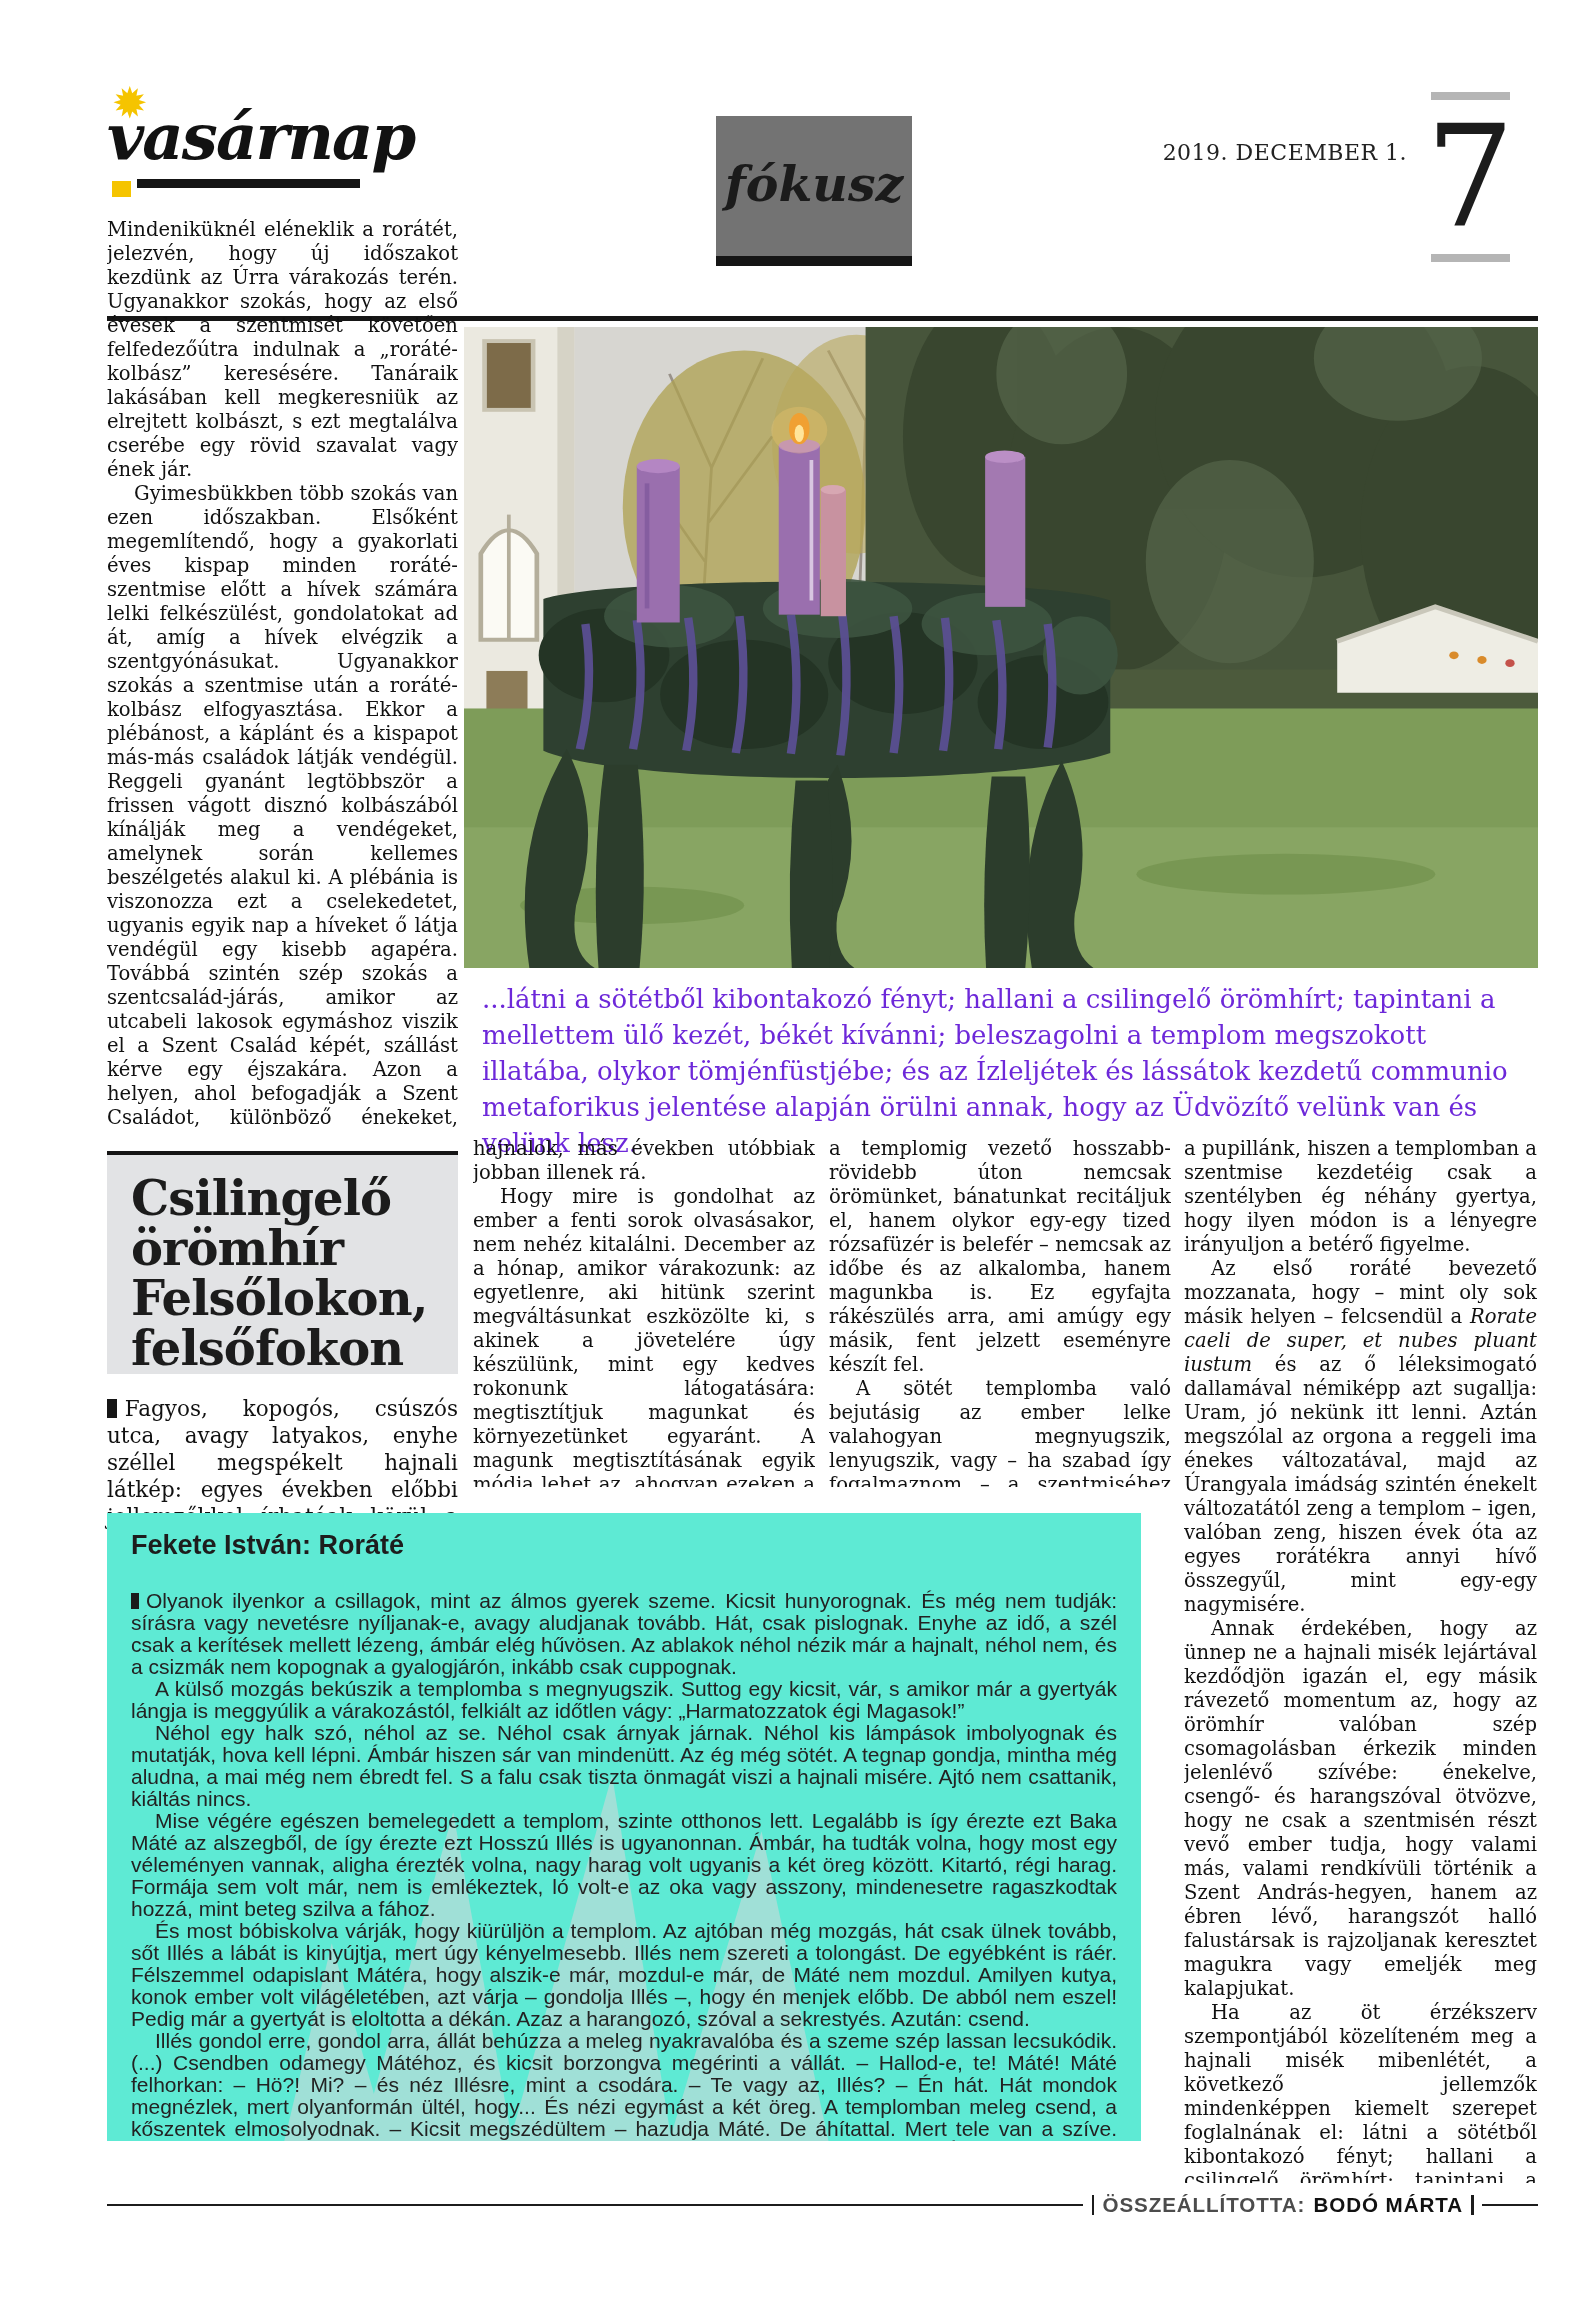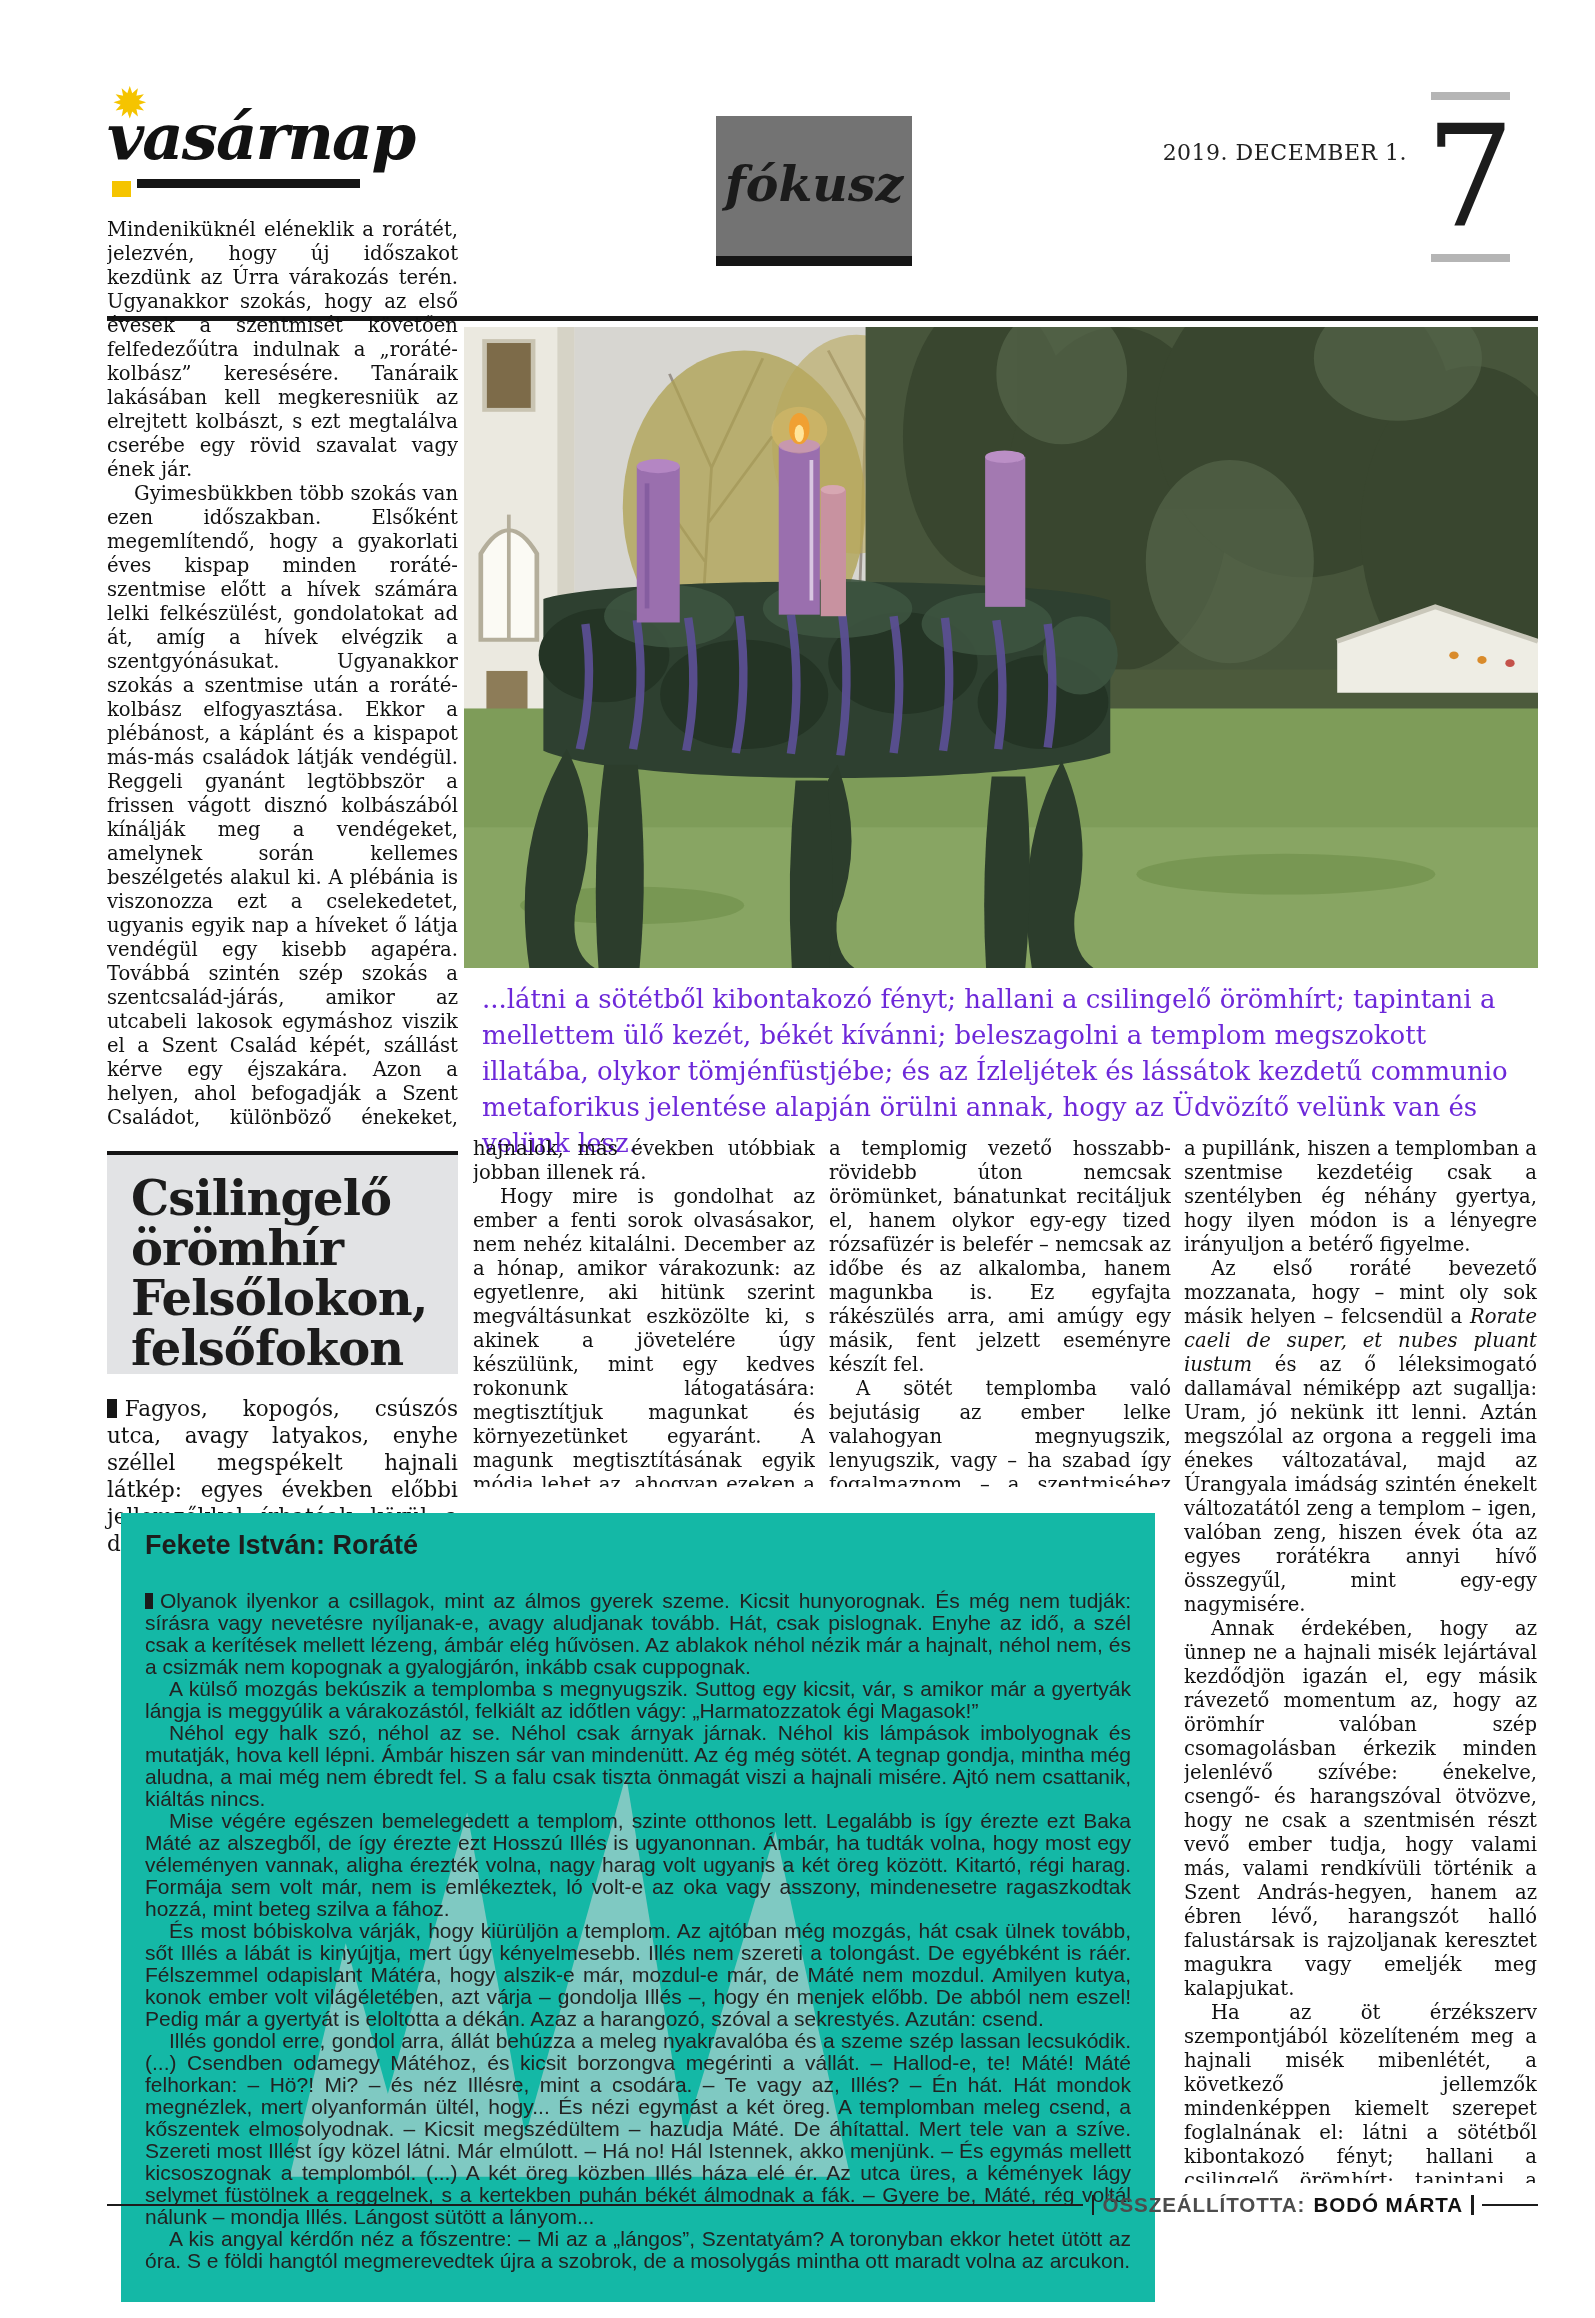--- a/index.html
+++ b/index.html
@@ -46,22 +46,22 @@
             letter-spacing:-0.9px;color:#1c1c1c;}
   #lead{position:absolute;left:107px;top:1395px;width:351px;font-size:21.5px;line-height:27px;
         text-align:justify;color:#111;}
   .lead-marker{display:inline-block;width:10.3px;height:18.7px;background:#151515;
                margin-right:7.5px;vertical-align:-1.9px;}
   
   #col2{left:473px;top:1137px;width:342px;height:350px;}
   #col3{left:829px;top:1137px;width:342px;height:350px;}
   #col4{left:1184px;top:1137px;width:353px;height:1046px;}
   
-  #excerpt-box{position:absolute;left:121px;top:1513px;width:1034px;height:789px;
-               background:#14b8a6;overflow:hidden;}
+  #excerpt-box{position:absolute;left:107px;top:1513px;width:1034px;height:628px;
+               background:#5eead4;overflow:hidden;}
   #excerpt-watermark{position:absolute;left:150px;top:262px;opacity:0.55;}
   #excerpt-inner{position:relative;padding:17px 24px 0 24px;}
   #excerpt-title{font-family:"Liberation Sans",sans-serif;font-weight:bold;font-size:27px;
                  color:#1d1d1d;margin:0 0 29px 0;}
   .box-p{font-family:"Liberation Sans",sans-serif;font-size:21px;line-height:22px;
          text-align:justify;margin:0;text-indent:24px;color:#222;}
   .box-p.noindent{text-indent:0;}
   .box-marker{display:inline-block;width:8.4px;height:16px;background:#1b1b1b;
               margin-right:6.5px;vertical-align:-1.4px;}
   

